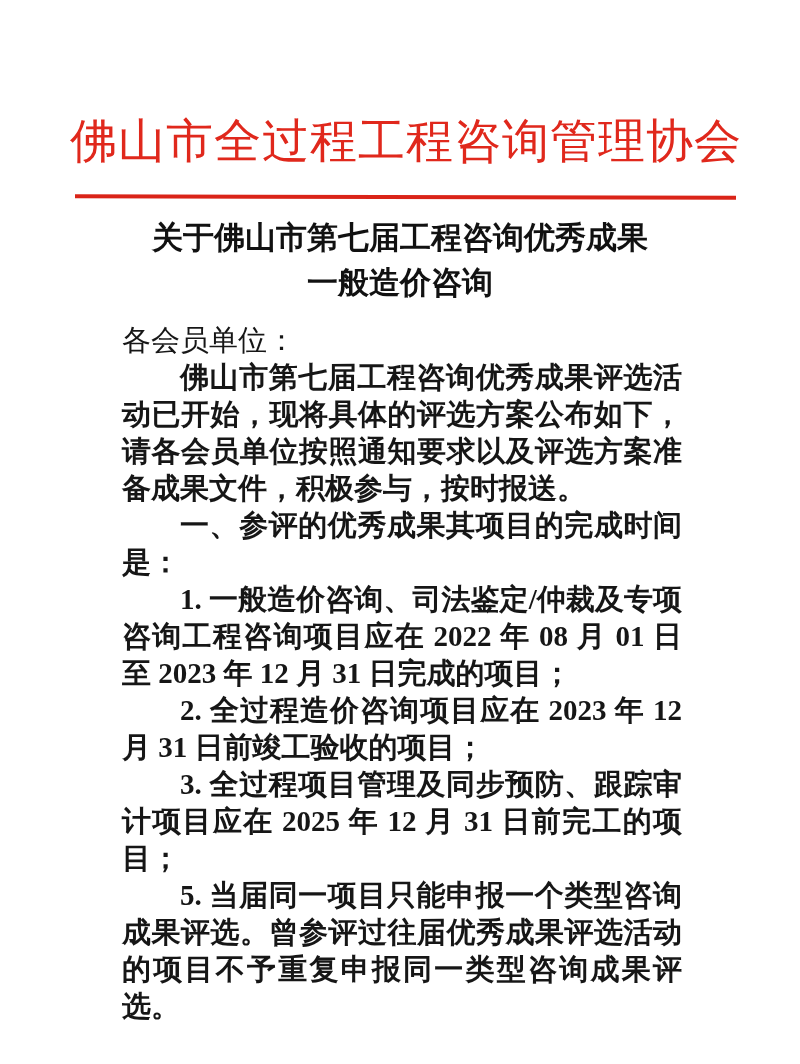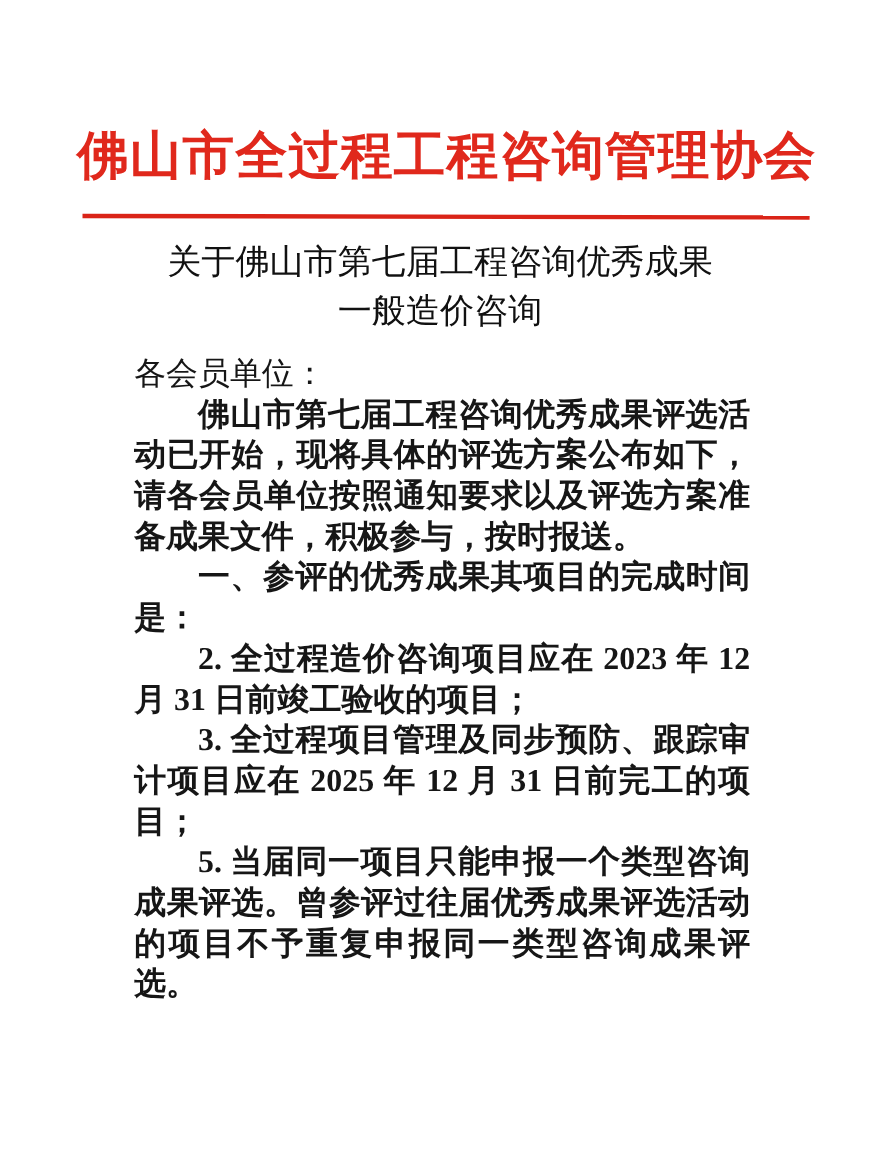--- a/index.html
+++ b/index.html
@@ -16,21 +16,21 @@
     overflow: hidden;
   }
   
   .org-title {
     position: absolute;
     top: 110px;
     left: 0;
     width: 800px;
     text-align: center;
     font-size: 47px;
-    font-weight: 700;
+    font-weight: 400;
     letter-spacing: 1px;
     color: #e0281c;
     white-space: nowrap;
     padding-left: 12px;
   }
   .header-divider {
     position: absolute;
     top: 195px;
     left: 75px;
     width: 661px;
@@ -39,21 +39,21 @@
     transform: rotate(0.12deg);
   }
   
   .notice-title {
     position: absolute;
     top: 215px;
     left: 0;
     width: 800px;
     text-align: center;
     font-size: 31px;
-    font-weight: 400;
+    font-weight: 700;
     line-height: 45px;
     color: #111111;
   }
   
   .notice-body {
     position: absolute;
     top: 322px;
     left: 122px;
     width: 560px;
     font-size: 29px;
@@ -75,18 +75,19 @@
 
   <h2 class="notice-title">
     <span>关于佛山市第七届工程咨询优秀成果</span><br>
     <span>一般造价咨询</span>
   </h2>
 
   <main class="notice-body">
     <p>各会员单位：</p>
     <p class="indent">佛山市第七届工程咨询优秀成果评选活动已开始，现将具体的评选方案公布如下，请各会员单位按照通知要求以及评选方案准备成果文件，积极参与，按时报送。</p>
     <p class="indent">一、参评的优秀成果其项目的完成时间是：</p>
+    <p class="indent">1. 一般造价咨询、司法鉴定/仲裁及专项咨询工程咨询项目应在 2022 年 08 月 01 日至 2023 年 12 月 31 日完成的项目；</p>
     <p class="indent">2. 全过程造价咨询项目应在 2023 年 12 月 31 日前竣工验收的项目；</p>
     <p class="indent">3. 全过程项目管理及同步预防、跟踪审计项目应在 2025 年 12 月 31 日前完工的项目；</p>
     <p class="indent">5. 当届同一项目只能申报一个类型咨询成果评选。曾参评过往届优秀成果评选活动的项目不予重复申报同一类型咨询成果评选。</p>
   </main>
 
 </div>
 
 </body></html>

